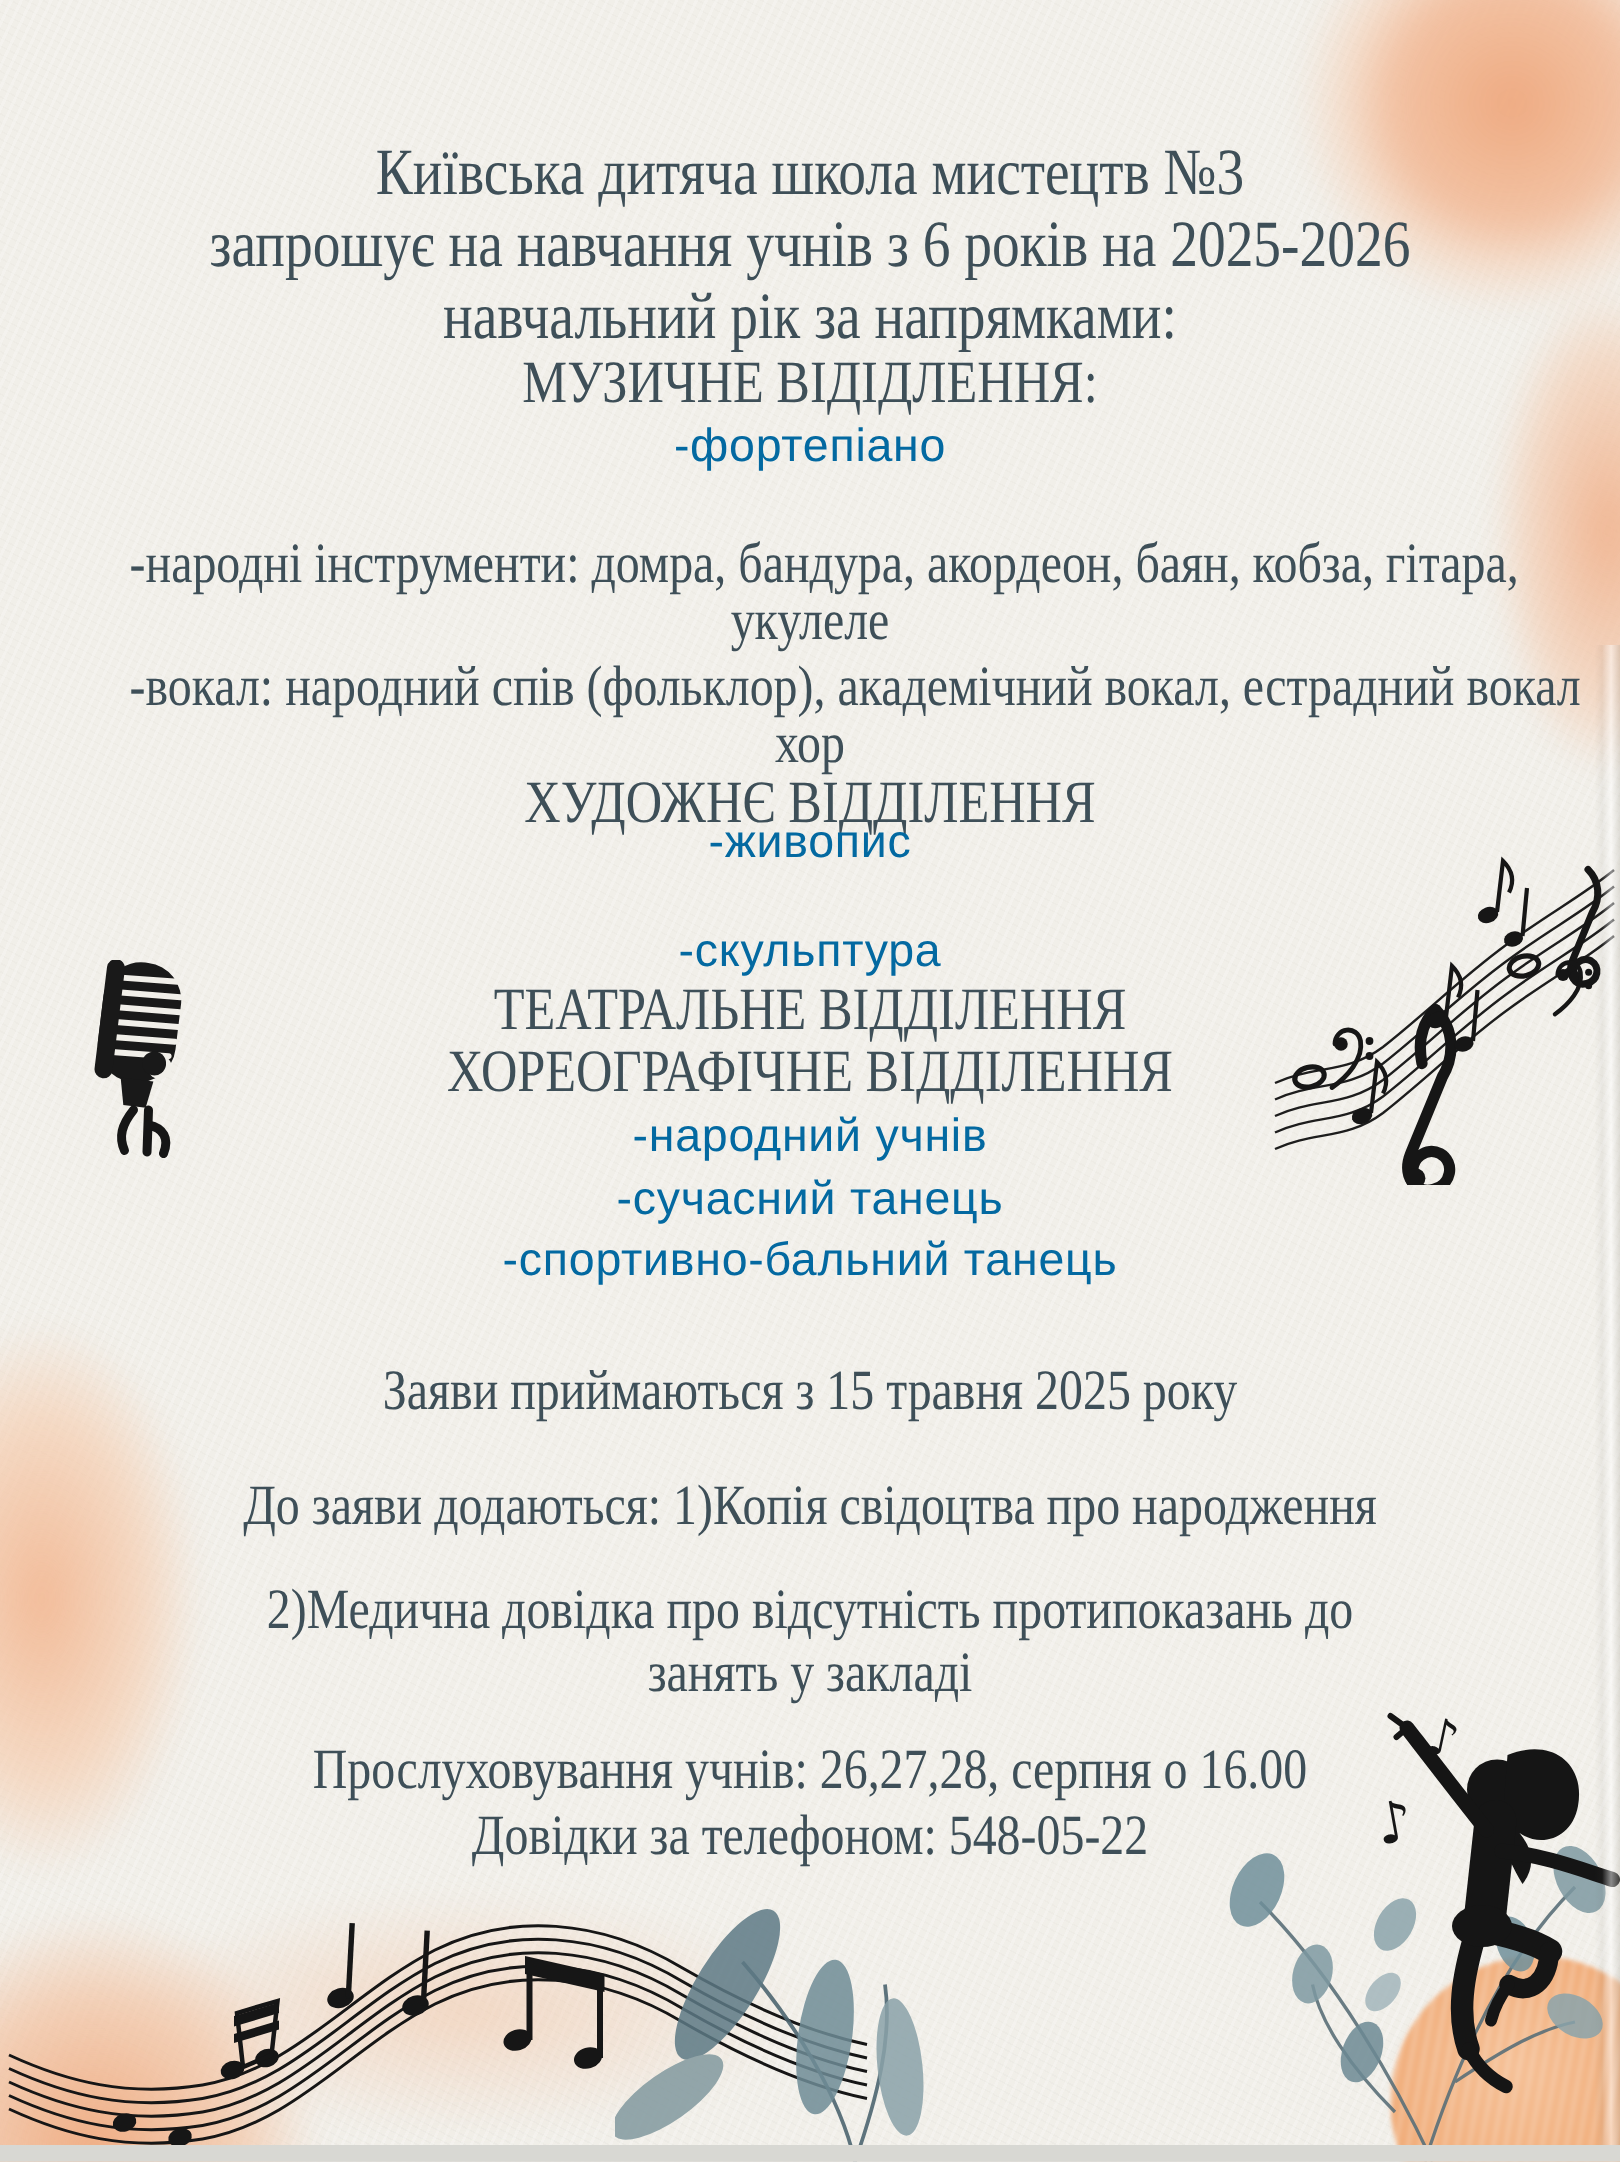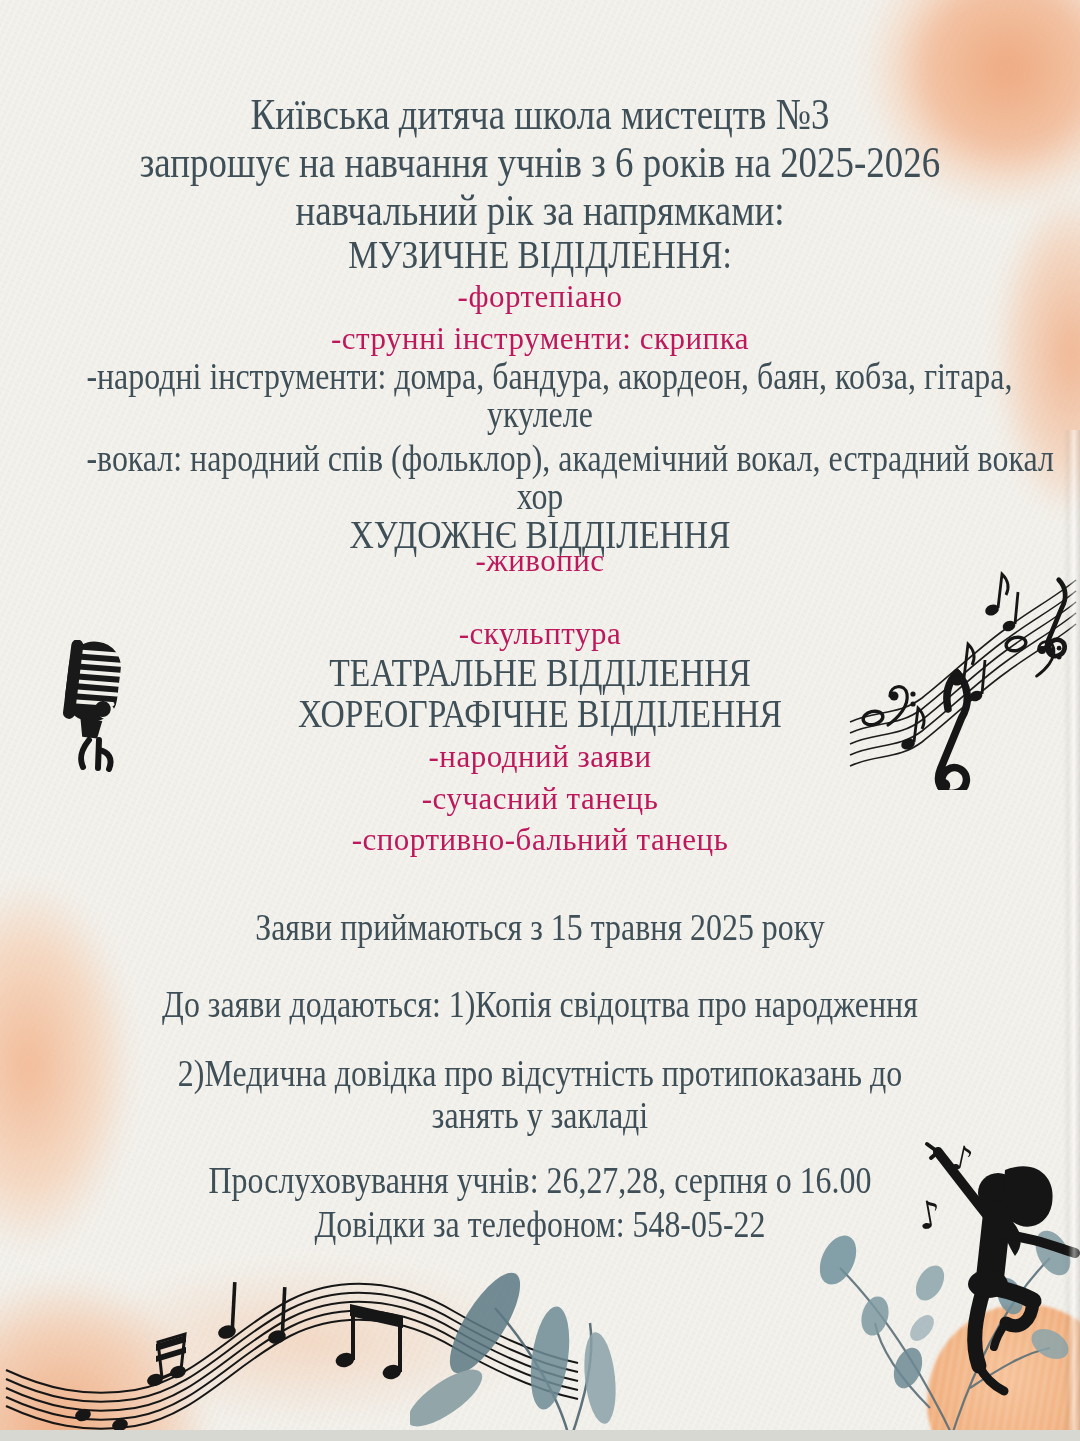--- a/index.html
+++ b/index.html
@@ -44,21 +44,21 @@
   .svg-decor{position:absolute;z-index:3;pointer-events:none;}
   
   .line{
     position:absolute;left:0;right:0;text-align:center;white-space:nowrap;
     color:#3e4f58;z-index:5;line-height:1.1;
   }
   .serif{font-family:"Liberation Serif","DejaVu Serif",serif;transform:scaleX(.84);}
   .hdr{font-size:44px;}
   .sect{font-size:40px;}
   .sbody{font-size:38px;}
-  .sans{font-family:Liberation Serif, serif;font-size:31px;letter-spacing:.5px;color:#be185d;}
+  .sans{font-family:Liberation Sans, sans-serif;font-size:31px;letter-spacing:.5px;color:#0369a1;}
   .edge-crease{
     position:absolute;top:430px;bottom:0;right:0;width:17px;z-index:6;pointer-events:none;
     background:linear-gradient(to right, rgba(0,0,0,0), rgba(90,88,80,.07) 30%, rgba(255,255,255,.5) 65%, rgba(165,162,152,.28));
   }
   .bottom-strip{position:absolute;left:0;right:0;bottom:0;height:11px;background:#d8d8d3;z-index:7;}
   .note-glyph{font-family:"DejaVu Sans",sans-serif;fill:#161616;}
 </style>
 </head>
 <body>
 
@@ -225,33 +225,32 @@
     <text class="note-glyph" x="46" y="32" font-size="34" transform="rotate(12 55 20)">♪</text>
     <text class="note-glyph" x="12" y="90" font-size="38" transform="rotate(-10 25 75)">♪</text>
   </svg>
 
   <div class="line serif hdr" style="top:91px">Київська дитяча школа мистецтв №3</div>
   <div class="line serif hdr" style="top:139px">запрошує на навчання учнів з 6 років на 2025-2026</div>
   <div class="line serif hdr" style="top:187px">навчальний рік за напрямками:</div>
 
   <div class="line serif sect" style="top:233px">МУЗИЧНЕ ВІДІДЛЕННЯ:</div>
   <div class="line sans" style="top:280px">-фортепіано</div>
-  <div class="line sans" style="top:322px">-струнні інструменти: скрипка</div>
   <div class="line serif sbody" style="top:356px">-народні інструменти: домра, бандура, акордеон, баян, кобза, гітара,</div>
   <div class="line serif sbody" style="top:394px">укулеле</div>
   <div class="line serif sbody" style="top:438px">-вокал: народний спів (фольклор), академічний вокал, естрадний вокал</div>
   <div class="line serif sbody" style="top:476px">хор</div>
 
   <div class="line serif sect" style="top:513px">ХУДОЖНЄ ВІДДІЛЕННЯ</div>
   <div class="line sans" style="top:544px">-живопис</div>
   <div class="line sans" style="top:617px">-скульптура</div>
 
   <div class="line serif sect" style="top:651px">ТЕАТРАЛЬНЕ ВІДДІЛЕННЯ</div>
   <div class="line serif sect" style="top:692px">ХОРЕОГРАФІЧНЕ ВІДДІЛЕННЯ</div>
-  <div class="line sans" style="top:740px">-народний заяви</div>
+  <div class="line sans" style="top:740px">-народний учнів</div>
   <div class="line sans" style="top:823px">-спортивно-бальний танець</div>
   <div class="line sans" style="top:782px">-сучасний танець</div>
 
   <div class="line serif sbody" style="top:907px">Заяви приймаються з 15 травня 2025 року</div>
   <div class="line serif sbody" style="top:984px">До заяви додаються: 1)Копія свідоцтва про народження</div>
   <div class="line serif sbody" style="top:1053px">2)Медична довідка про відсутність протипоказань до</div>
   <div class="line serif sbody" style="top:1095px">занять у закладі</div>
   <div class="line serif sbody" style="top:1160px">Прослуховування учнів: 26,27,28, серпня о 16.00</div>
   <div class="line serif sbody" style="top:1204px">Довідки за телефоном: 548-05-22</div>
 

